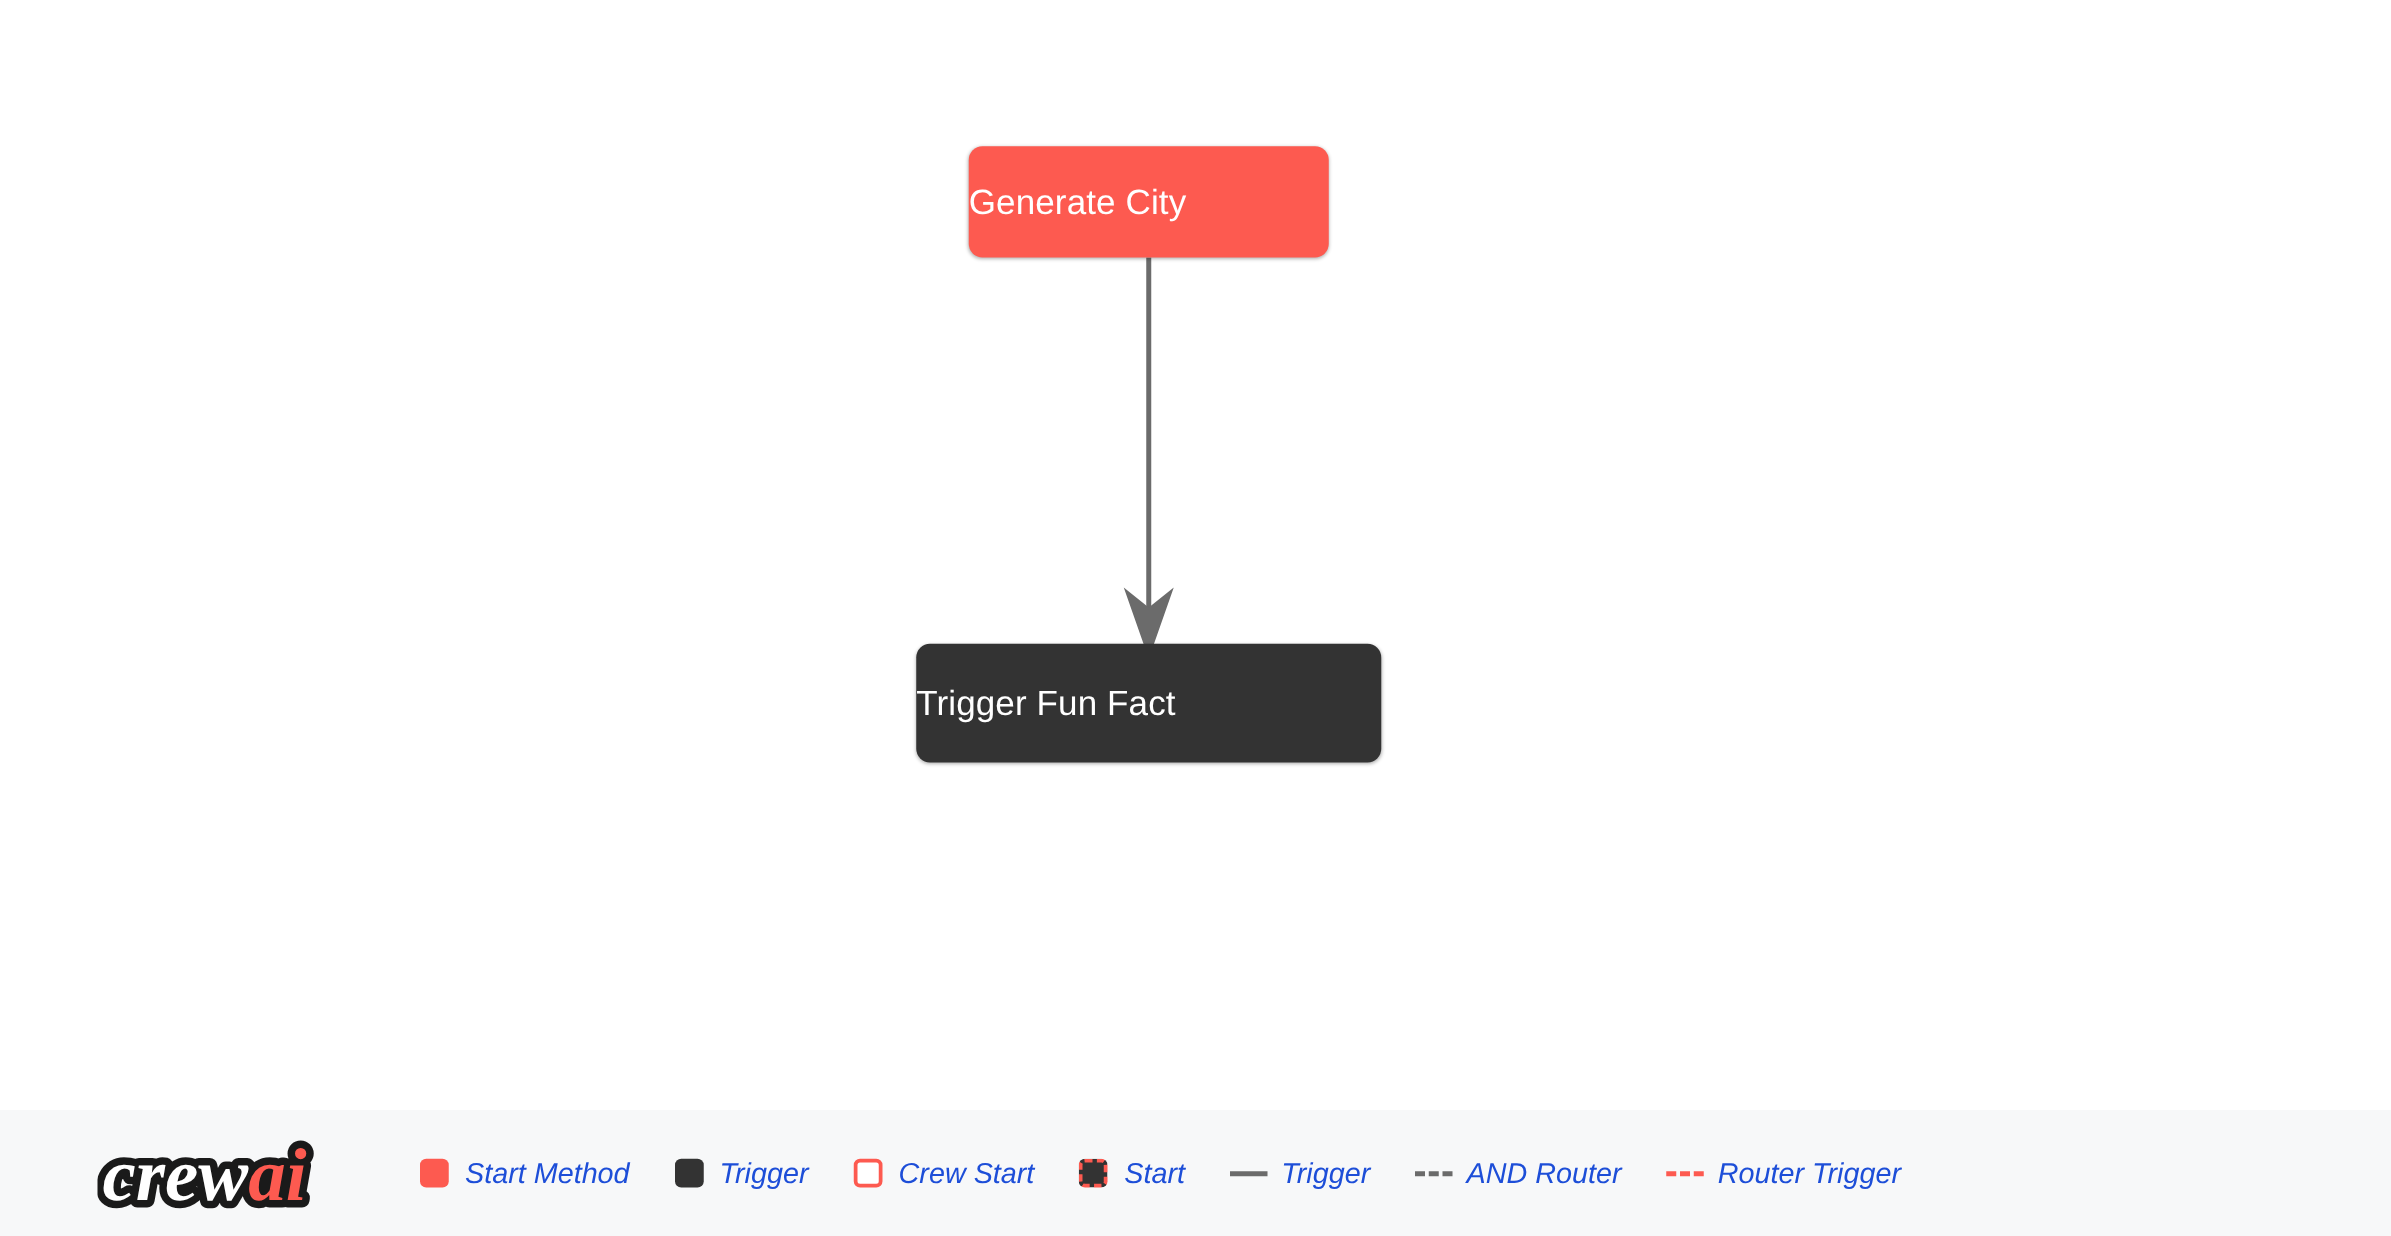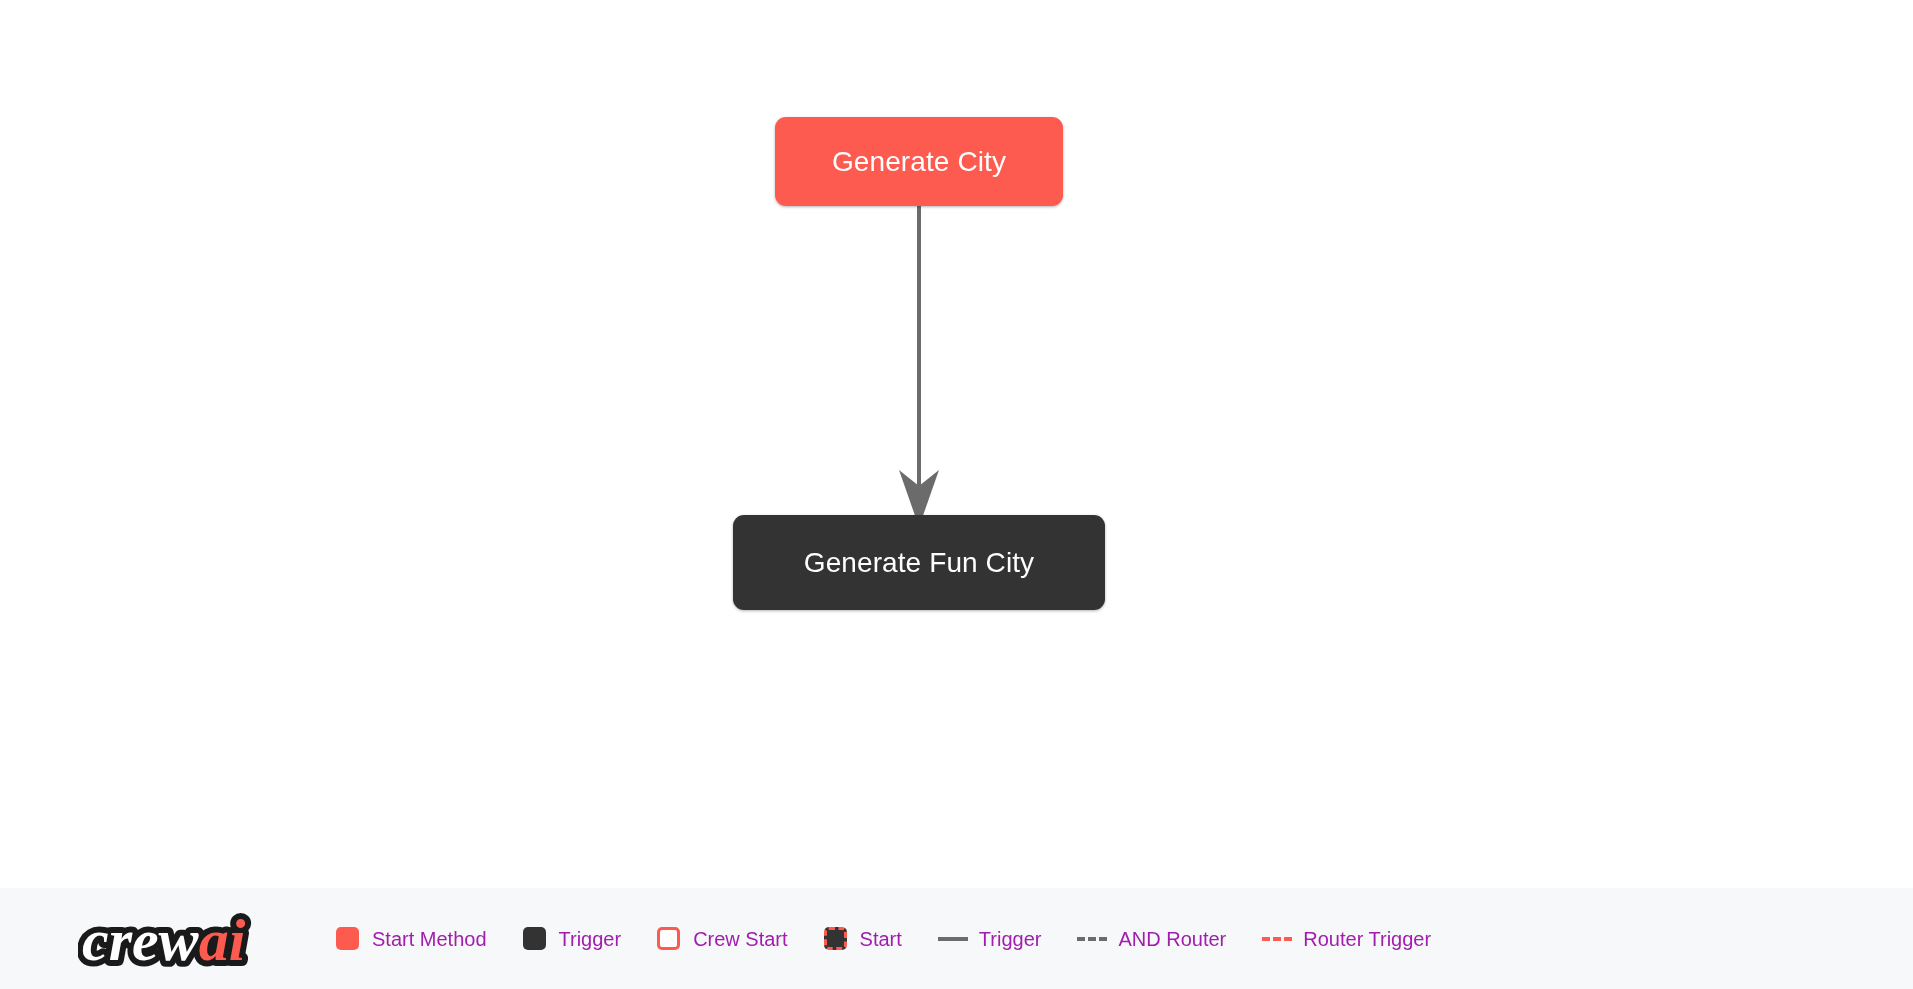--- a/index.html
+++ b/index.html
@@ -31,21 +31,21 @@
     width: 1913px;
     height: 888px;
     pointer-events: none;
   }
 
   .node {
     position: absolute;
     box-sizing: border-box;
     display: flex;
     align-items: center;
-    justify-content: center;
+    justify-content: flex-start;
     border-radius: 11px;
     color: #ffffff;
     font-size: 28px;
     line-height: 1;
     letter-spacing: 0.1px;
     white-space: nowrap;
     user-select: none;
   }
   .node-start {
     background: #fd5a50;
@@ -88,24 +88,25 @@
     display: block;
   }
 
   .legend-item {
     display: flex;
     align-items: center;
     flex: 0 0 auto;
     margin-right: 36px;
   }
   .legend-label {
-    font-size: 20px;
-    color: #a21caf;
+    font-size: 23px;
+    color: #1d4ed8;
     line-height: 1;
     white-space: nowrap;
+    font-style: italic;
   }
 
   .swatch {
     width: 23px;
     height: 23px;
     border-radius: 5px;
     box-sizing: border-box;
     margin-right: 13px;
     flex: 0 0 auto;
   }
@@ -135,21 +136,21 @@
       <line x1="919" y1="206" x2="919" y2="527" stroke="#6b6b6b" stroke-width="4"></line>
       <path d="M 899 470 L 919 486 L 939 470 L 919 527 Z" fill="#6b6b6b"></path>
     </g>
   </svg>
 
   <div class="node node-start" id="node-generate-city">
     <span>Generate City</span>
   </div>
 
   <div class="node node-method" id="node-generate-fun-fact">
-    <span>Generate Fun City</span>
+    <span>Trigger Fun Fact</span>
   </div>
 
 </div>
 
 <div id="legend-bar">
 
   <svg id="crewai-logo" viewBox="0 0 212 70">
       <g font-family="'Liberation Serif', serif" font-size="60" font-style="italic" font-weight="bold">
         <text x="4" y="56" fill="none" stroke="#1a1a1a" stroke-width="12" stroke-linejoin="round">crewai</text>
         <text x="4" y="56" fill="none"><tspan fill="#ffffff">crew</tspan><tspan fill="#fd5a50">ai</tspan></text>

